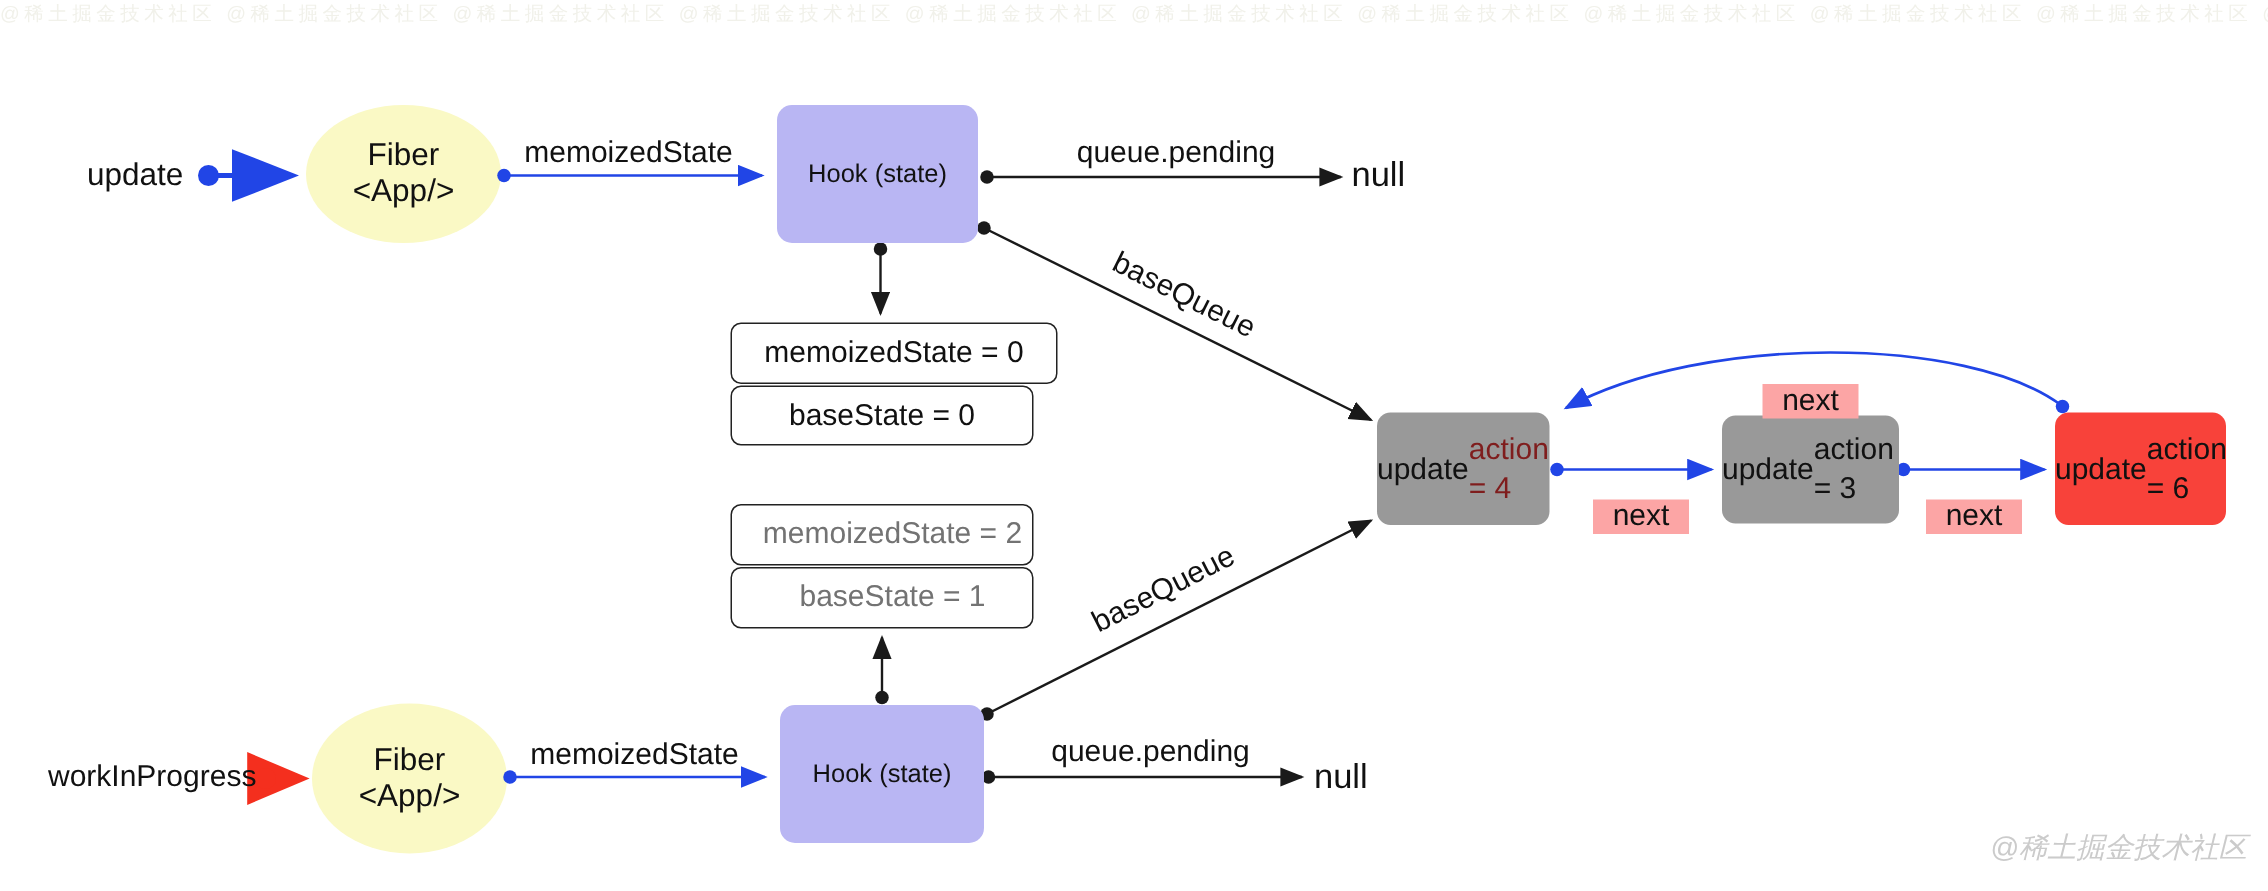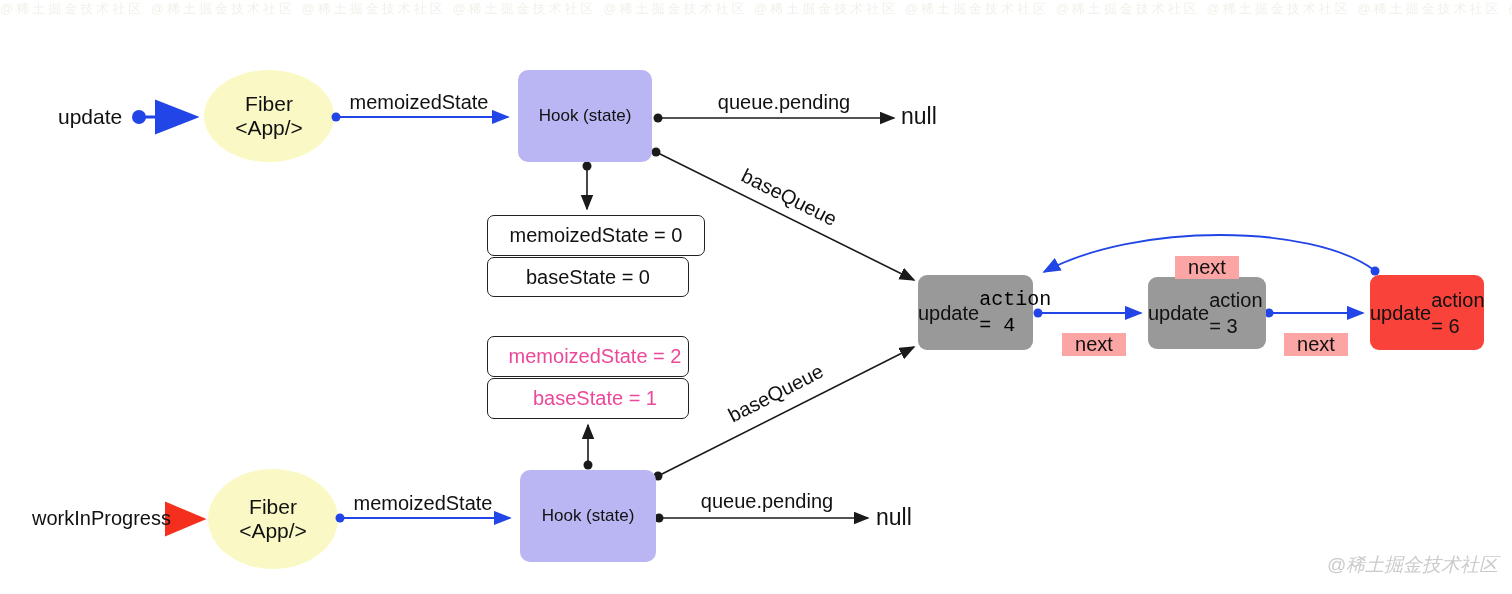--- a/index.html
+++ b/index.html
@@ -14,28 +14,28 @@
   .title .cn{color:#f4290f;}
   .fiber-text{font-size:21px;line-height:24px;text-align:center;z-index:2;}
   .hook{
     background:#b9b6f3;border-radius:10px;display:flex;align-items:center;justify-content:center;
     font-size:17px;z-index:2;
   }
   .statebox{
     background:#fff;border:1.4px solid #222;border-radius:7px;display:flex;align-items:center;
     justify-content:center;font-size:20px;z-index:2;box-sizing:border-box;
   }
-  .statebox.red{color:#ec4899;padding-left:14px;}
+  .statebox.red{color:#737373;padding-left:14px;}
   .update{
     border-radius:9px;display:flex;align-items:center;justify-content:space-between;
     font-size:20px;line-height:26px;z-index:2;
   }
   .update.gray{background:#999999;}
   .update.red{background:#f8423a;}
-  .update .act-red{color:#000000;font-family:Liberation Mono, monospace;}
+  .update .act-red{color:#7f1d1d;}
   .nextlbl{background:#fca5a5;padding:0 3px;z-index:3;margin-top:32px;}
   .rot{transform-origin:center center;}
   .null-val{font-size:23px;}
   .watermark{right:14px;top:552px;font-size:19px;color:#cbcbcb;z-index:2;position:absolute;white-space:nowrap;font-style:italic;}
   .faintband{
     position:absolute;left:0;top:0;width:100%;height:26px;overflow:hidden;white-space:nowrap;
     font-size:13px;letter-spacing:3px;color:#f1f1ea;z-index:0;user-select:none;
   }
 </style>
 </head>

